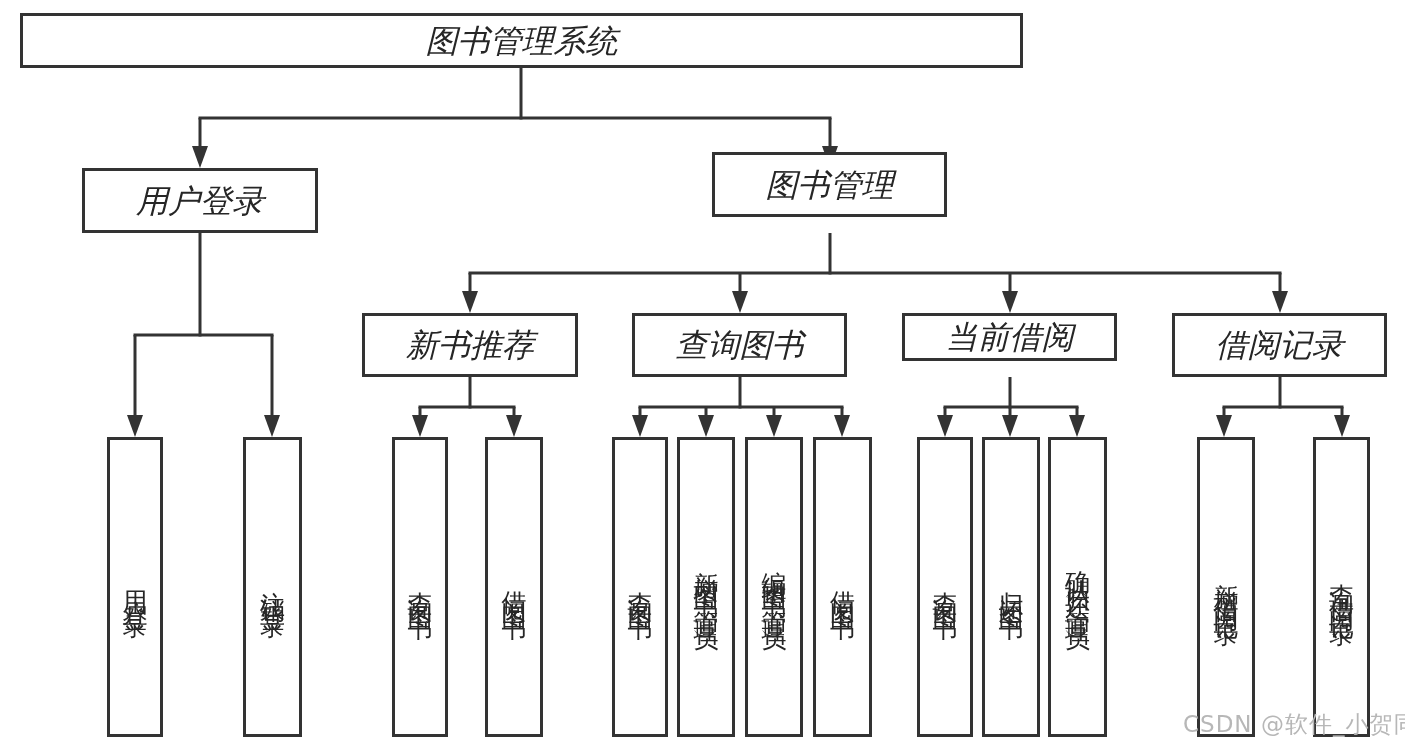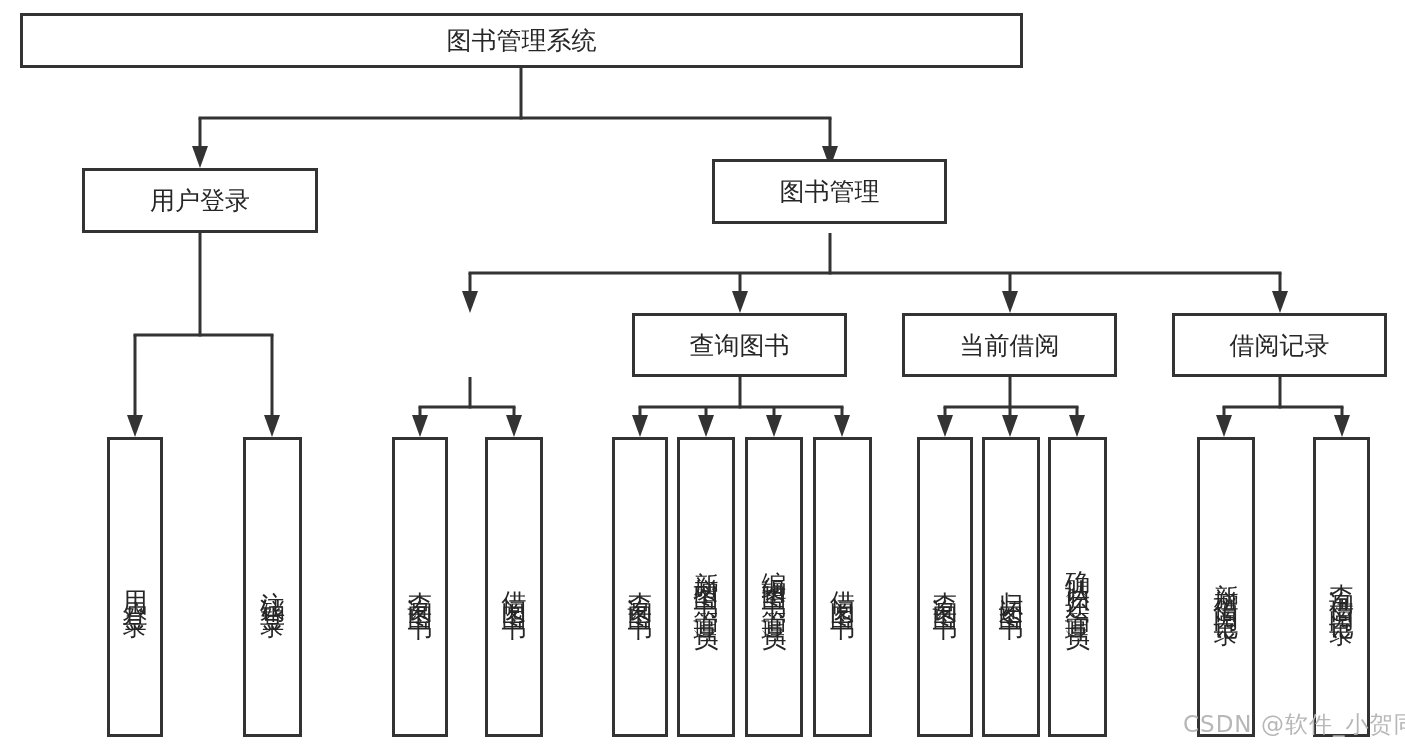--- a/index.html
+++ b/index.html
@@ -32,24 +32,25 @@
   .connectors polygon { fill: var(--line); stroke: none; }
   .box {
     position: absolute;
     background: var(--box-bg);
     border: 3px solid var(--border);
     display: flex;
     align-items: center;
     justify-content: center;
   }
   .htext {
-    font-size: 25px;
+    font-size: 32px;
     color: var(--text);
     white-space: nowrap;
     line-height: 1;
+    font-style: italic;
   }
   .vtext {
     writing-mode: vertical-rl;
     text-orientation: mixed;
     font-size: 25px;
     letter-spacing: 8px;
     color: var(--text);
     line-height: 1;
   }
   .watermark {
@@ -143,28 +144,31 @@
     </g>
   </svg>
 
   <div class="box" style="left:20px;top:13px;width:1003px;height:55px">
     <span class="htext">图书管理系统</span>
   </div>
 
   <div class="box" style="left:82px;top:168px;width:236px;height:65px">
     <span class="htext">用户登录</span>
   </div>
-  <div class="box" style="left:712px;top:159px;width:235px;height:65px">
+  <div class="box" style="left:712px;top:152px;width:235px;height:65px">
     <span class="htext">图书管理</span>
   </div>
 
+  <div class="box" style="left:362px;top:313px;width:216px;height:64px">
+    <span class="htext">新书推荐</span>
+  </div>
   <div class="box" style="left:632px;top:313px;width:215px;height:64px">
     <span class="htext">查询图书</span>
   </div>
-  <div class="box" style="left:902px;top:313px;width:215px;height:64px">
+  <div class="box" style="left:902px;top:313px;width:215px;height:48px">
     <span class="htext">当前借阅</span>
   </div>
   <div class="box" style="left:1172px;top:313px;width:215px;height:64px">
     <span class="htext">借阅记录</span>
   </div>
 
   <div class="box" style="left:107px;top:437px;width:56px;height:300px">
     <span class="vtext">用户登录</span>
   </div>
   <div class="box" style="left:243px;top:437px;width:59px;height:300px">

